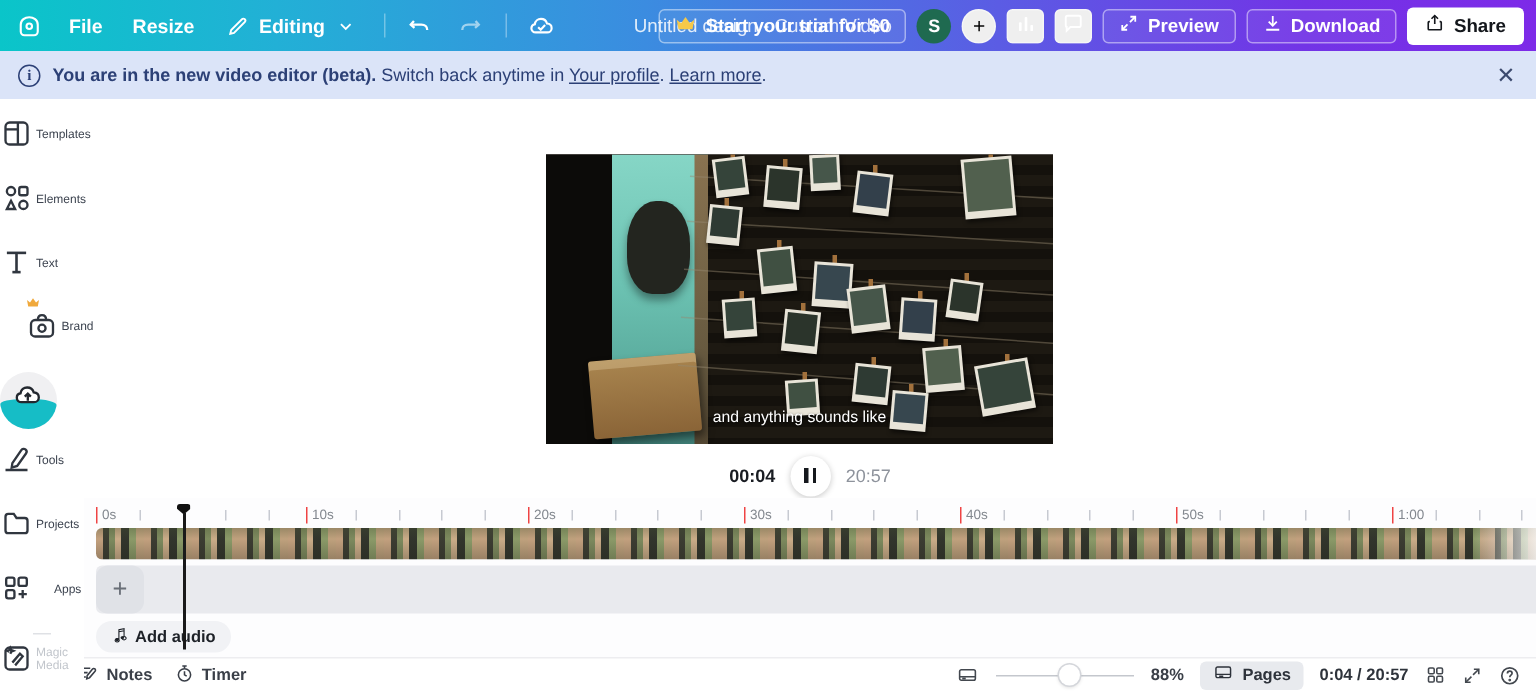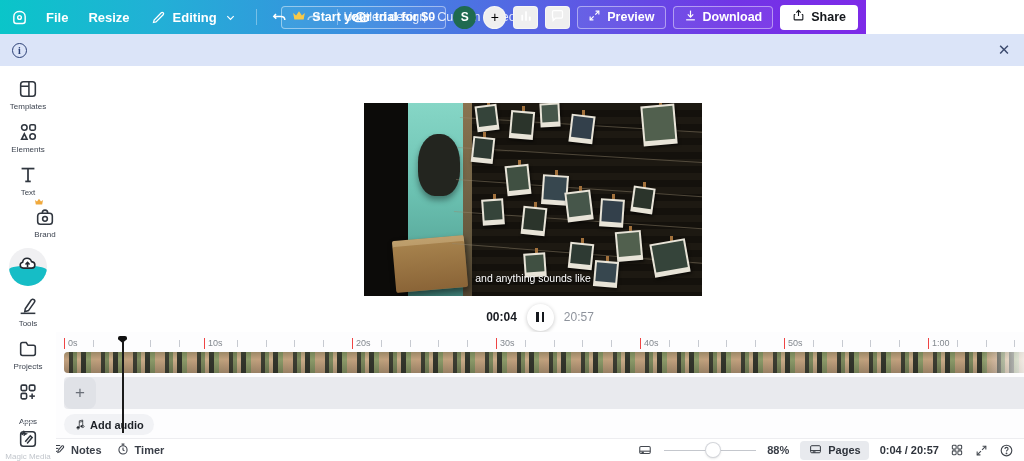--- a/index.html
+++ b/index.html
@@ -1,20 +1,20 @@
 <!DOCTYPE html>
 <html><head>
 <meta charset="utf-8">
 <style>
   * { margin:0; padding:0; box-sizing:border-box; }
   html,body { width:1024px; height:461px; overflow:hidden; font-family:"Liberation Sans", sans-serif; background:#fff; }
   .page { position:relative; width:1024px; height:461px; background:#fff; }
 
   
-  .topbar { position:absolute; top:0; left:0; width:866px; height:34px;
+  .topbar { position:absolute; top:0; left:0; width:1024px; height:34px;
     background:linear-gradient(90deg,#0ac5c9 0%,#22b0d6 18%,#3b8ce0 42%,#5b5ce4 65%,#7234e6 85%,#7d2ae8 100%);
     display:flex; align-items:center; color:#fff; z-index:30; }
   .tb-left { display:flex; align-items:center; gap:4px; padding-left:10px; }
   .tb-btn { display:flex; align-items:center; gap:5px; color:#fff; font-size:13px; font-weight:700;
     padding:5px 8px; border-radius:4px; cursor:pointer; background:transparent; border:none; }
   .tb-sep { width:1px; height:16px; background:rgba(255,255,255,.35); margin:0 4px; }
   .tb-icon { width:18px; height:18px; display:flex; align-items:center; justify-content:center; }
   .tb-icon svg { display:block; }
   .dim { opacity:.55; }
   .tb-title { position:absolute; left:50%; top:0; height:34px; transform:translateX(-52%);
@@ -37,21 +37,21 @@
     display:flex; align-items:center; padding:0 12px; color:#2c4076; font-size:12px; z-index:25; }
   .banner b { font-weight:700; }
   .banner a { color:#2c4076; text-decoration:underline; cursor:pointer; }
   .banner .close { position:absolute; right:10px; top:6px; width:20px; height:20px; display:flex; align-items:center;
     justify-content:center; font-size:15px; color:#3c4a6e; cursor:pointer; }
   .info-glyph { width:15px; height:15px; border:1.4px solid #2c4076; border-radius:50%; display:flex; align-items:center;
     justify-content:center; font-size:10px; font-weight:700; margin-right:8px; font-family:"Liberation Serif", serif; }
 
   
   .sidebar { position:absolute; top:66px; left:0; width:56px; height:395px; background:#fff; z-index:20; }
-  .side-item { position:absolute; left:0; width:56px; display:flex; flex-direction:column; align-items:center; gap:2px;
+  .side-item { position:absolute; left:0; width:56px; display:flex; flex-direction:row; align-items:center; gap:2px;
     cursor:pointer; color:#30363f; }
   .side-item .lbl { font-size:8px; color:#3d4450; }
   .side-item svg { display:block; }
   .crown-badge { position:absolute; top:-8px; right:12px; }
   .upload-circle { width:38px; height:38px; border-radius:50%; background:#f0f0f2; position:relative; overflow:hidden;
     display:flex; align-items:flex-start; justify-content:center; }
   .upload-fill { position:absolute; bottom:0; left:0; width:100%; height:52%; background:#16bdc6;
     border-radius:40% 45% 0 0 / 18% 22% 0 0; }
   .upload-circle svg { position:relative; z-index:2; margin-top:5px; }
   .side-divider { position:absolute; left:22px; width:12px; height:1px; background:#dfe1e5; }
@@ -230,20 +230,23 @@
               <path d="M8 6.5 L12 2.5 L16 6.5"></path>
               <path d="M6 10 L5 10 C4.4 10 4 10.4 4 11 L4 19 C4 19.6 4.4 20 5 20 L19 20 C19.6 20 20 19.6 20 19 L20 11 C20 10.4 19.6 10 19 10 L18 10"></path>
             </svg></span>
         <span>Share</span>
       </button>
     </div>
   </header>
 
   <div class="banner">
     <span class="info-glyph">i</span>
+    <span>
+      <b>You are in the new video editor (beta).</b><span> Switch back anytime in </span><a>Your profile</a><span>. </span><a>Learn more</a><span>.</span>
+    </span>
     <span class="close">✕</span>
   </div>
 
   <nav class="sidebar">
     <div class="side-item" style="top:12px;">
       <span>
           <svg width="22" height="22" viewBox="0 0 24 24" fill="none" stroke="#30363f" stroke-width="1.7">
             <rect x="4" y="4" width="16" height="16" rx="3"></rect>
             <path d="M13 4 L13 20"></path>
             <path d="M4 9 L13 9"></path>

